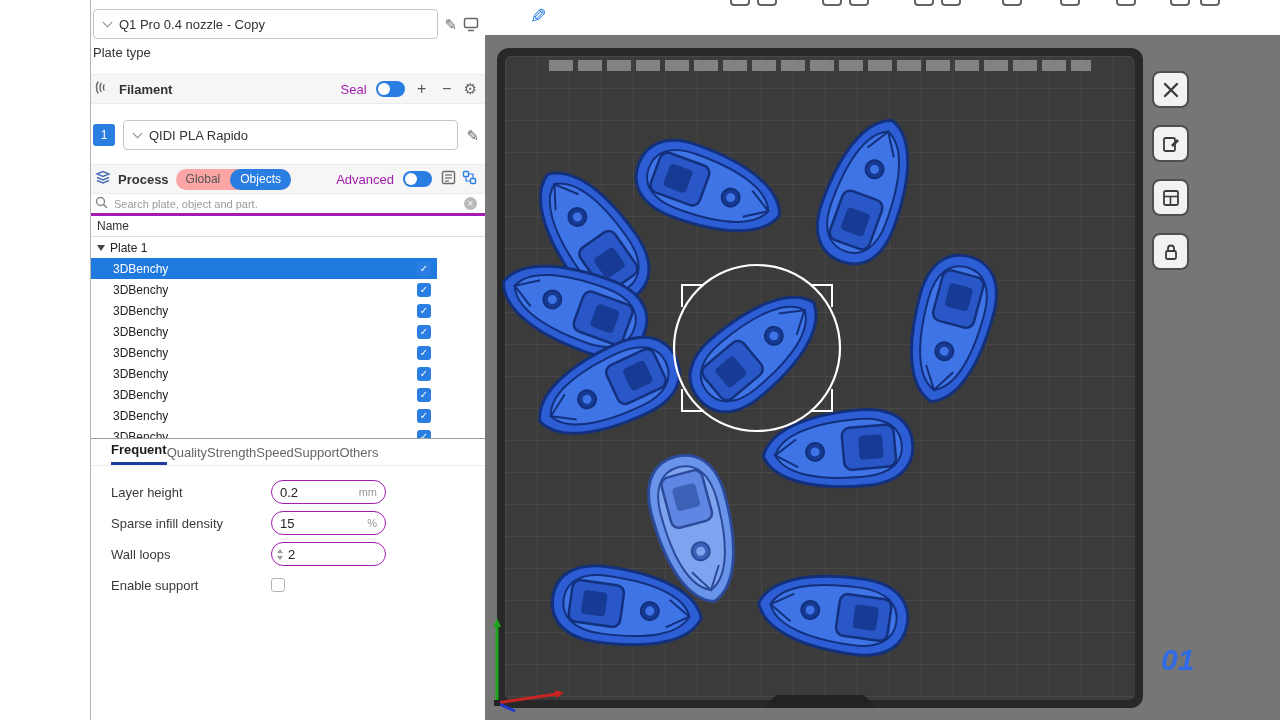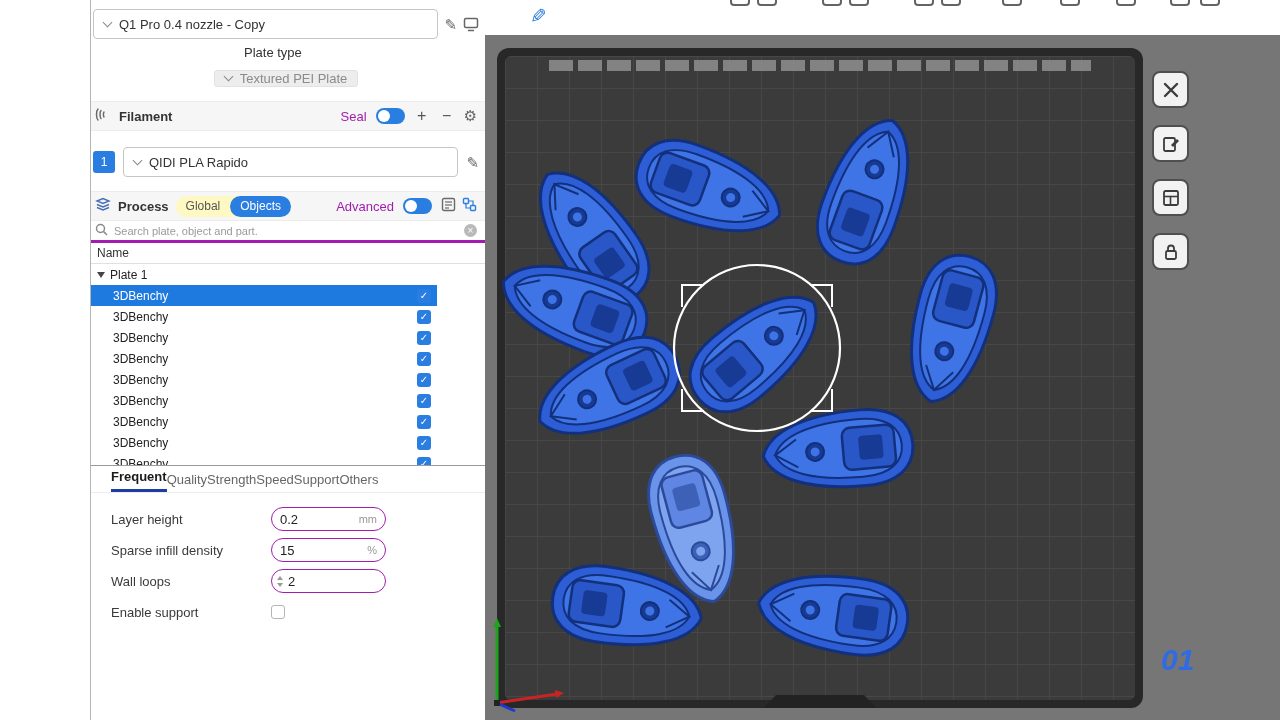--- a/index.html
+++ b/index.html
@@ -14,21 +14,21 @@
 
   .printer-row { display:flex; align-items:center; padding:9px 6px 0 2px; gap:6px; }
   .select { display:flex; align-items:center; gap:8px; border:1px solid #c6c6c6; border-radius:4px;
             height:30px; padding:0 10px; background:#fff; font-size:13px; color:#333; }
   .printer-select { flex:1; }
   .chev { width:7px; height:7px; border-right:1.6px solid #8a8a8a; border-bottom:1.6px solid #8a8a8a;
           transform:rotate(45deg); margin-top:-4px; flex:none; }
   .icon-btn { color:#666; font-size:15px; line-height:1; cursor:pointer; flex:none; }
   .screen-icon svg { display:block; }
 
-  .plate-type-row { display:flex; align-items:center; margin-top:6px; padding:0 6px 0 2px; gap:10px;flex-direction:column; }
+  .plate-type-row { display:flex; align-items:center; margin-top:6px; padding:0 6px 0 2px; gap:10px; }
   .plate-type-label { font-size:13px; color:#333; width:84px; }
   .gray-select { flex:1; height:27px; background:#ededed; border:1px solid #e2e2e2; border-radius:3px;
                  display:flex; align-items:center; gap:8px; padding:0 10px; font-size:13px; color:#8b8b8b; }
 
   .section-header { display:flex; align-items:center; height:30px; background:#f6f6f6;
                     border-top:1px solid #ececec; border-bottom:1px solid #ececec;
                     padding:0 8px 0 4px; gap:7px; margin-top:14px; }
   .section-title { font-size:13px; font-weight:bold; color:#333; }
   .hdr-right { margin-left:auto; display:flex; align-items:center; gap:9px; }
   .seal-label, .advanced-label { font-size:13px; color:#a21caf; }
@@ -36,21 +36,21 @@
   .toggle::after { content:""; position:absolute; left:2px; top:2px; width:12px; height:12px;
                    border-radius:50%; background:#fff; }
   .pm-btn { font-size:16px; color:#555; width:16px; text-align:center; }
   .gear { font-size:15px; color:#666; }
 
   .filament-row { display:flex; align-items:center; gap:8px; margin-top:16px; padding:0 6px 0 2px; }
   .slot-badge { width:22px; height:22px; background:#2a7de1; color:#fff; border-radius:3px;
                 font-size:12px; display:flex; align-items:center; justify-content:center; flex:none; }
   .filament-select { flex:1; }
 
-  .scope-pill { display:flex; align-items:center; background:#fef9c3; border-radius:11px; height:21px; }
+  .scope-pill { display:flex; align-items:center; background:#fca5a5; border-radius:11px; height:21px; }
   .scope-seg { font-size:12px; color:#555; padding:0 10px; line-height:21px; border-radius:11px; }
   .scope-seg.active { background:#2a7de1; color:#fff; }
   .mini-icons { display:flex; align-items:center; gap:6px; }
 
   .search-row { display:flex; align-items:center; height:22px; border-bottom:3px solid #a21caf;
                 padding:0 8px 0 4px; gap:6px; }
   .search-input { flex:1; border:none; outline:none; font-size:11px; color:#555; }
   .search-input::placeholder { color:#9a9a9a; }
   .clear-btn { width:13px; height:13px; border-radius:50%; background:#b9b9b9; color:#fff;
                font-size:10px; line-height:13px; text-align:center; flex:none; }
@@ -144,24 +144,20 @@
         <span class="icon-btn screen-icon">
           <svg width="16" height="15" viewBox="0 0 16 15">
               <rect x="1.5" y="1.5" width="13" height="9" rx="1.5" fill="none" stroke="#666" stroke-width="1.5"></rect>
               <line x1="5" y1="13.5" x2="11" y2="13.5" stroke="#666" stroke-width="1.5"></line>
             </svg>
         </span>
       </div>
 
       <div class="plate-type-row">
         <span class="plate-type-label">Plate type</span>
-        <div class="gray-select">
-          <span class="chev"></span>
-          <span>Textured PEI Plate</span>
-        </div>
       </div>
 
       <div class="section-header">
         <span>
           <svg width="17" height="15" viewBox="0 0 17 15">
               <path d="M3 2 C1 4 1 11 3 13 M6 3.5 C4.7 5 4.7 10 6 11.5 M9 5 C8.2 6 8.2 9 9 10" fill="none" stroke="#6a6a6a" stroke-width="1.5" stroke-linecap="round"></path>
             </svg>
         </span>
         <span class="section-title">Filament</span>
         <span class="hdr-right">

